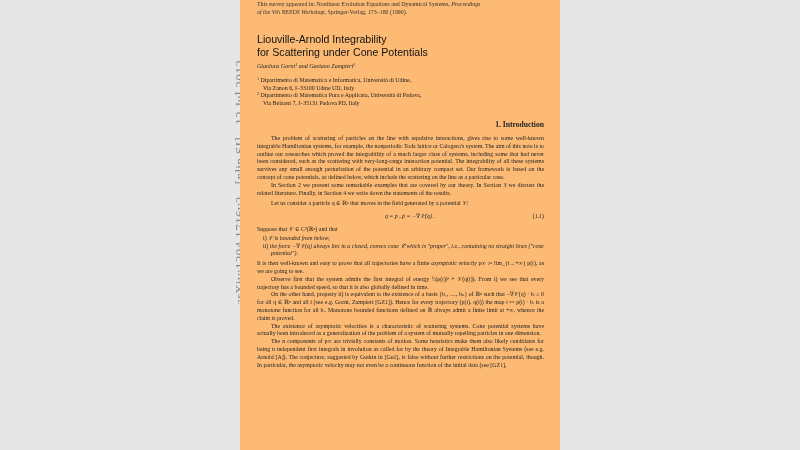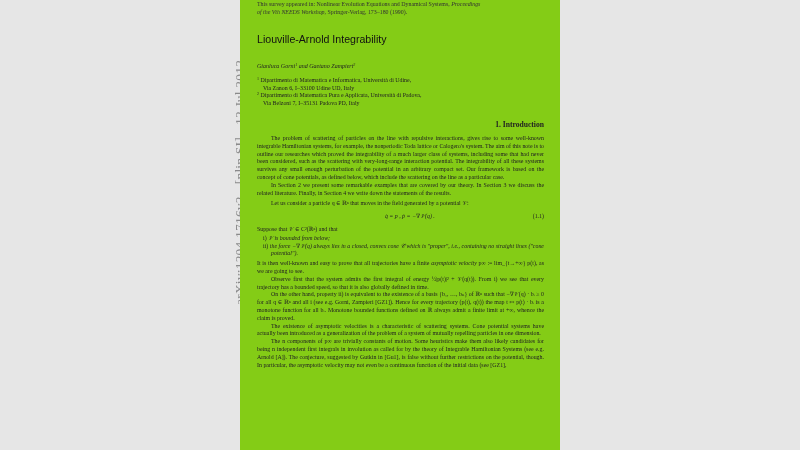--- a/index.html
+++ b/index.html
@@ -5,21 +5,21 @@
     html, body { margin: 0; padding: 0; }
     body {
       width: 800px; height: 450px; overflow: hidden;
       background: #e6e6e6;
       position: relative;
       font-family: "Liberation Serif", "DejaVu Serif", serif;
       color: #222;
     }
     .page {
       position: absolute; left: 240px; top: 0; width: 320px; height: 450px;
-      background: #84cc16;
+      background: #fdba74;
       overflow: hidden;
     }
     .stamp {
       position: absolute;
       left: 232px; top: 305px;
       transform-origin: left top;
       transform: rotate(-90deg);
       font-size: 13.5px;
       letter-spacing: 0.2px;
       color: #8a8a8a;
@@ -55,20 +55,21 @@
 
 <div class="page">
   <div class="content">
     <div class="note">
       <span>This survey appeared in: Nonlinear Evolution Equations and Dynamical Systems, </span><i>Proceedings</i><br>
       <i>of the Vth NEEDS Workshop</i><span>, Springer-Verlag, 173–180 (1990).</span>
     </div>
 
     <div class="title">
       <div>Liouville-Arnold Integrability</div>
+      <div>for Scattering under Cone Potentials</div>
     </div>
 
     <div class="authors">
       <span>Gianluca Gorni</span><sup>1</sup><span> and </span><span>Gaetano Zampieri</span><sup>2</sup>
     </div>
 
     <div class="affils">
       <div class="affil">
         <sup>1</sup> <span>Dipartimento di Matematica e Informatica, Università di Udine,</span><br>
         <span>Via Zanon 6, I–33100 Udine UD, Italy</span>

